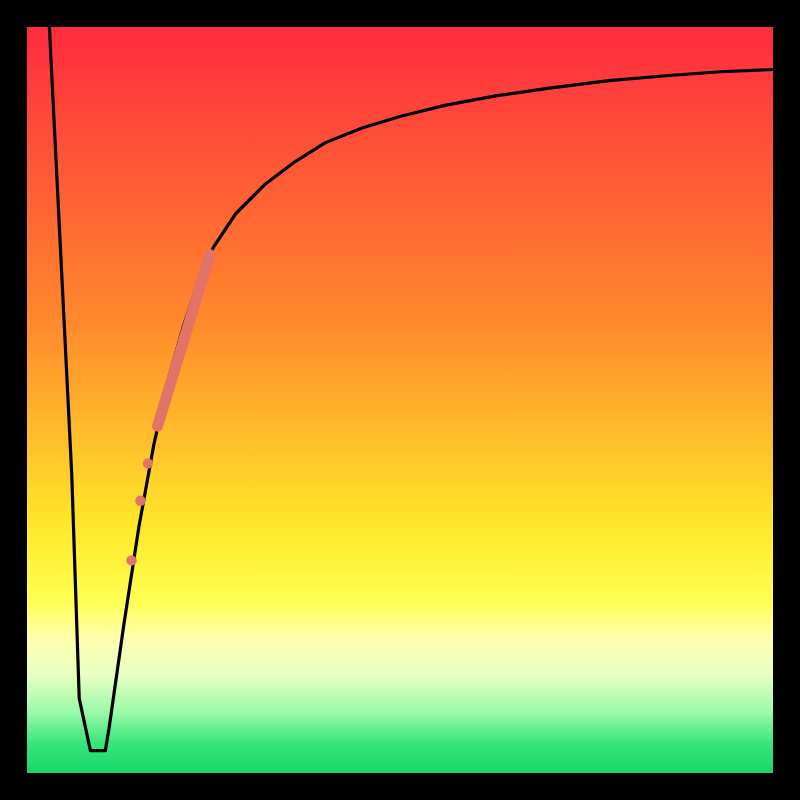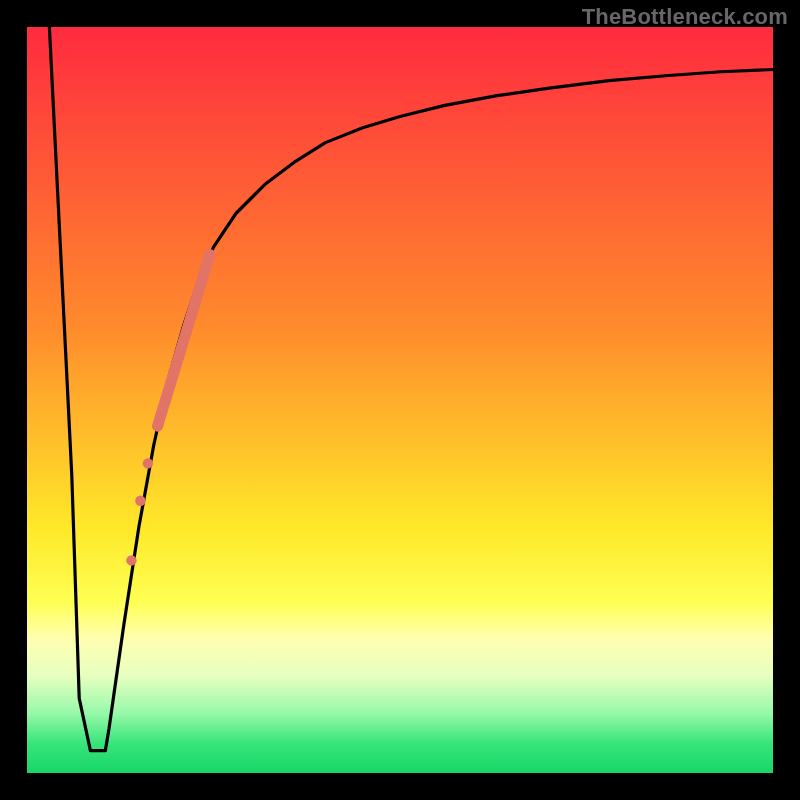--- a/index.html
+++ b/index.html
@@ -27,21 +27,20 @@
     left: 27px;
     width: 746px;
     height: 746px;
   }
   svg { display: block; }
 </style>
 </head>
 <body>
 
 <div class="container">
-  <div class="watermark">TheBottleneck.com</div>
   <div class="plot-area">
     <svg id="chart-svg" width="746" height="746" viewBox="0 0 746 746">
       <defs>
         <linearGradient id="bg-grad" x1="0" y1="0" x2="0" y2="1">
             <stop offset="0%" stop-color="#ff2b3f"></stop>
             <stop offset="40%" stop-color="#ff8a2c"></stop>
             <stop offset="67%" stop-color="#ffe829"></stop>
             <stop offset="77%" stop-color="#feff53"></stop>
             <stop offset="82%" stop-color="#ffffb0"></stop>
             <stop offset="87%" stop-color="#e6ffc0"></stop>

